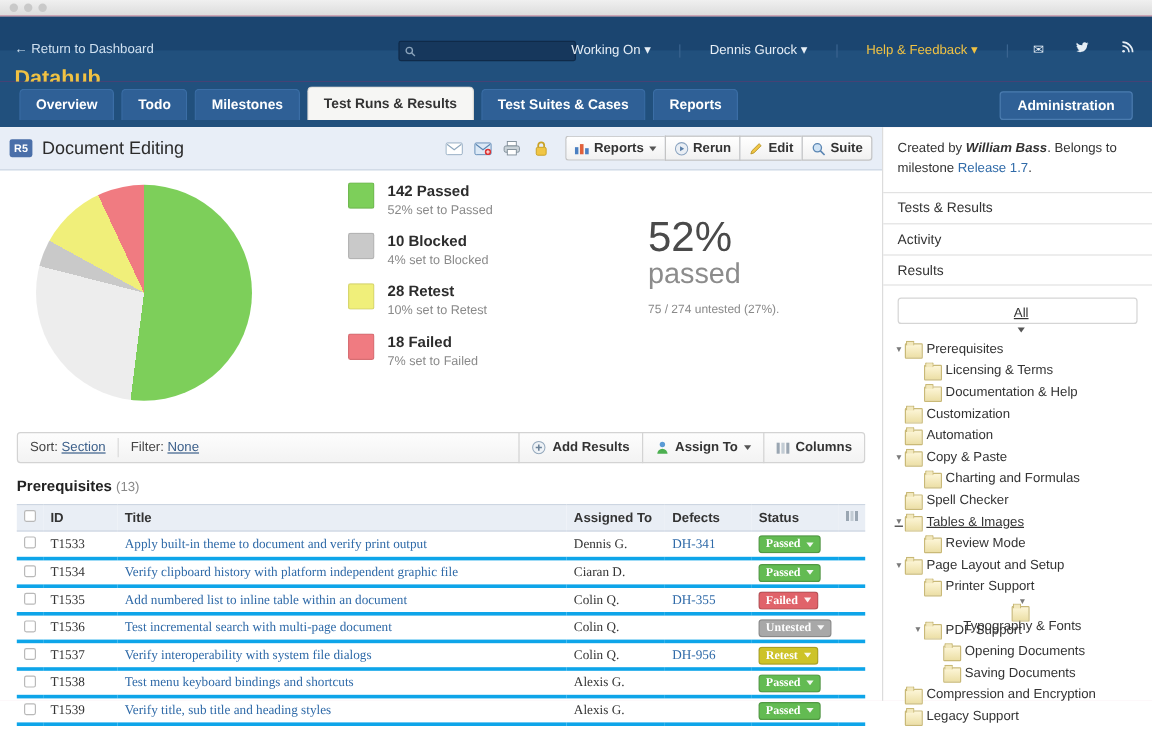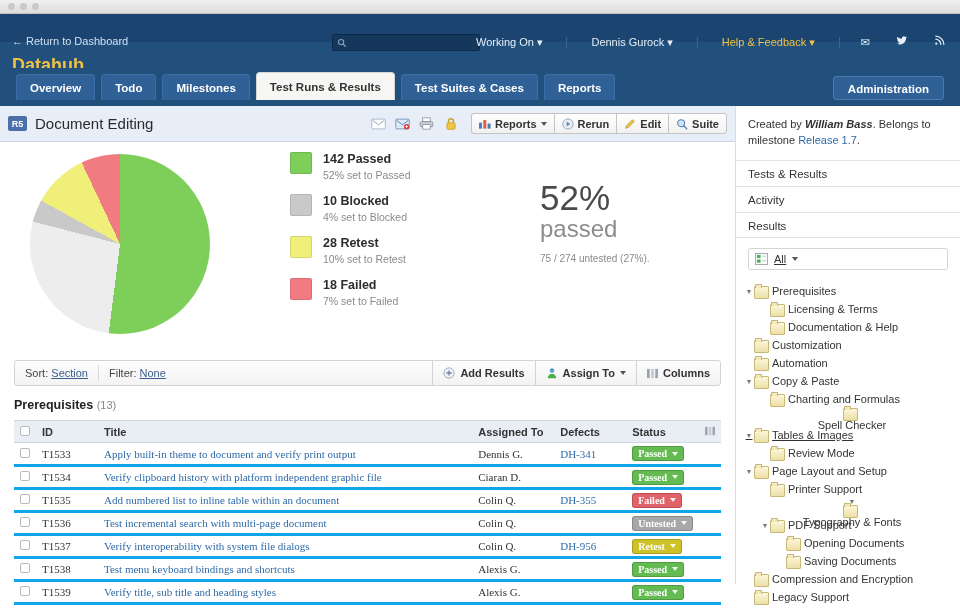--- a/index.html
+++ b/index.html
@@ -183,21 +183,21 @@
   
   .side-desc { padding: 10px 12px 12px 12px; font-size: 11px; color: #333; line-height: 16px; }
   .side-desc b { font-weight: bold; font-style: italic; }
   .side-sec {
     height: 26px; line-height: 26px; padding-left: 12px;
     font-size: 11.5px; color: #333; border-top: 1px solid #e2e2e2; cursor: pointer;
   }
   .side-sec.lastsec { border-bottom: 1px solid #e2e2e2; }
   .side-filter {
     margin: 10px 12px; height: 22px; border: 1px solid #d5d5d5; border-radius: 3px;
-    background: #fff; display: flex; align-items: center; padding-left: 6px; gap: 6px;
+    background: #fff; display: flex; align-items: center; padding-left: 6px; gap: 6px; flex-direction: column;
   }
   .side-filter .lbl { font-size: 11px; color: #333; }
   .tree { padding: 2px 0 0 8px; font-size: 11px; color: #333; }
   .tnode { display: flex; align-items: center; height: 18px; position: relative; cursor: pointer; }
   .tarrow { width: 10px; text-align: center; color: #7a7a7a; font-size: 7px; flex: none; }
   .folder { width: 13px; height: 11px; margin-right: 5px; flex: none; position: relative; }
   .folder::before {
     content:''; position:absolute; left:0; top:0; width:13px; height:11px;
     background: linear-gradient(#fdf6d8,#ecdfa6); border: 1px solid #c9b977; border-radius: 1px;
   }
@@ -588,21 +588,21 @@
           <div class="tnode" style="padding-left: 0px;">
             <span class="tarrow">▼</span>
             <span class="folder"></span>
             <span class="tlabel">Copy &amp; Paste</span>
           </div>
           <div class="tnode" style="padding-left: 16px;">
             <span class="tarrow"></span>
             <span class="folder"></span>
             <span class="tlabel">Charting and Formulas</span>
           </div>
-          <div class="tnode" style="padding-left: 0px; flex-direction: column;">
+          <div class="tnode" style="padding-left: 0px;">
             <span class="tarrow"></span>
             <span class="folder"></span>
             <span class="tlabel">Spell Checker</span>
           </div>
           <div class="tnode" style="padding-left: 0px; text-decoration: underline;">
             <span class="tarrow">▼</span>
             <span class="folder"></span>
             <span class="tlabel">Tables &amp; Images</span>
           </div>
           <div class="tnode" style="padding-left: 16px;">

